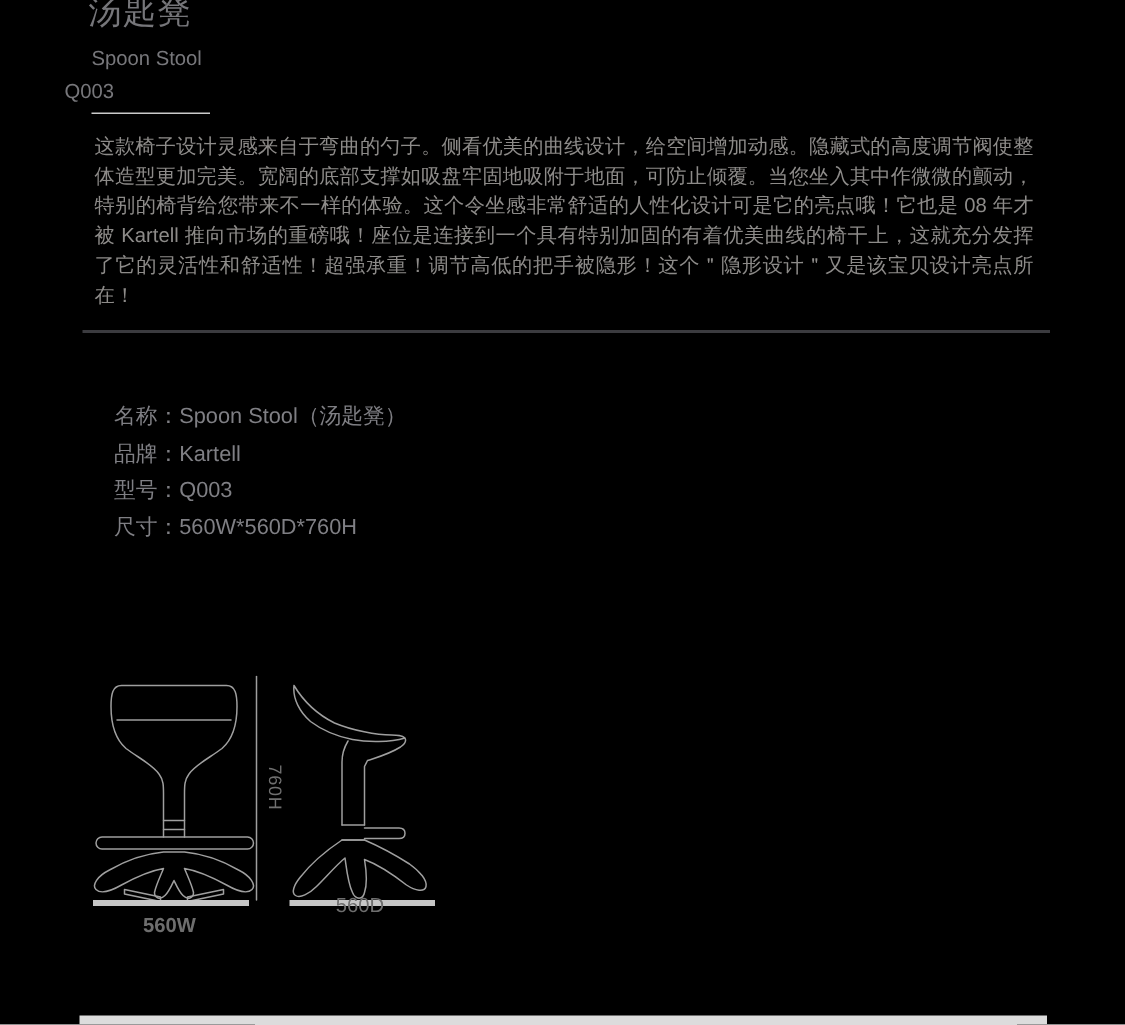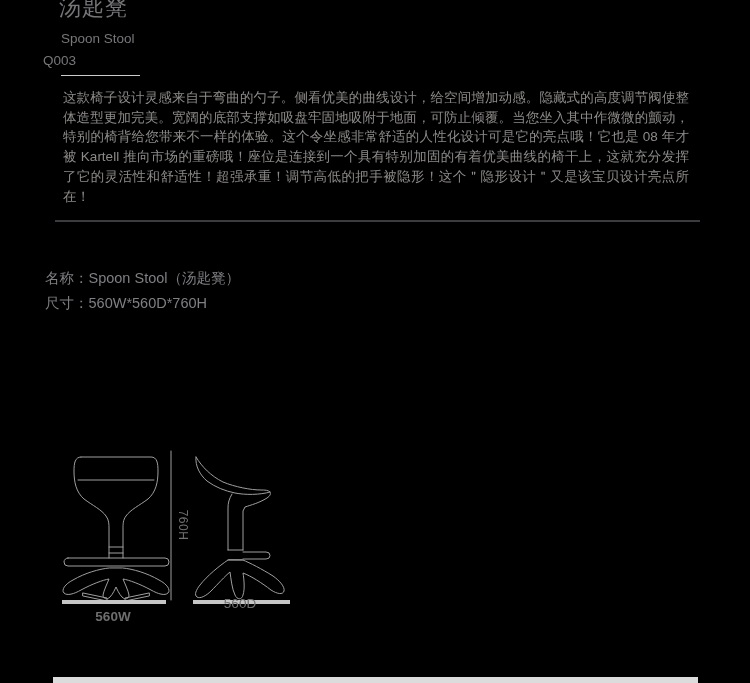--- a/index.html
+++ b/index.html
@@ -59,21 +59,21 @@
   .divider-dark {
     position: absolute;
     left: 55px;
     top: 220px;
     width: 645px;
     height: 2px;
     background: #3b3b3f;
   }
   .specs {
     position: absolute;
-    left: 45px;
+    left: 76px;
     top: 266px;
     margin: 0;
     padding: 0;
     list-style: none;
     font-size: 14.5px;
     line-height: 24.6px;
     color: #7f7f84;
   }
   .diagram-svg {
     position: absolute;
@@ -115,20 +115,22 @@
   <div class="title-en">Spoon Stool</div>
   <div class="model-no">Q003</div>
   <div class="rule-thin"></div>
 
   <p class="desc">这款椅子设计灵感来自于弯曲的勺子。侧看优美的曲线设计，给空间增加动感。隐藏式的高度调节阀使整体造型更加完美。宽阔的底部支撑如吸盘牢固地吸附于地面，可防止倾覆。当您坐入其中作微微的颤动，特别的椅背给您带来不一样的体验。这个令坐感非常舒适的人性化设计可是它的亮点哦！它也是 08 年才被 Kartell 推向市场的重磅哦！座位是连接到一个具有特别加固的有着优美曲线的椅干上，这就充分发挥了它的灵活性和舒适性！超强承重！调节高低的把手被隐形！这个＂隐形设计＂又是该宝贝设计亮点所在！</p>
 
   <div class="divider-dark"></div>
 
   <ul class="specs">
     <li>名称：Spoon Stool（汤匙凳）</li>
+    <li>品牌：Kartell</li>
+    <li>型号：Q003</li>
     <li>尺寸：560W*560D*760H</li>
   </ul>
 
   <svg class="diagram-svg" width="250" height="162" viewBox="0 0 250 162">
     <g stroke="#9f9f9f" stroke-width="1" fill="none" stroke-linejoin="round" stroke-linecap="round">
 
       <g>
         <path d="M 26,14
                  C 20,14 19,20 19,28
                  C 19,39 21,49 29,56

